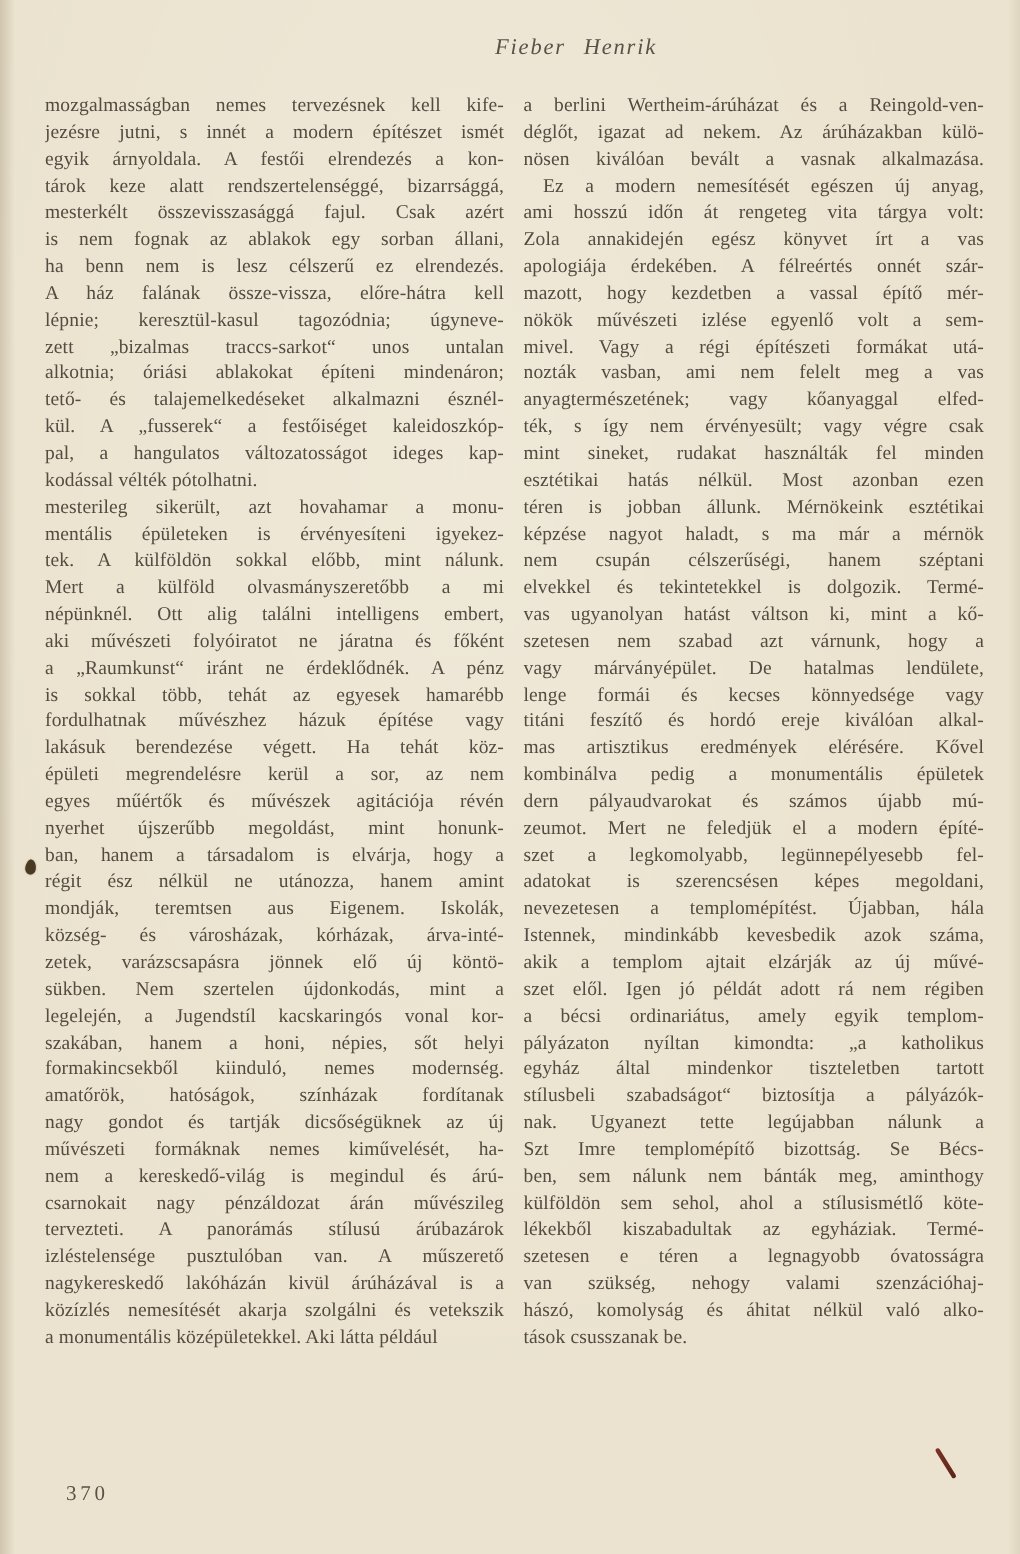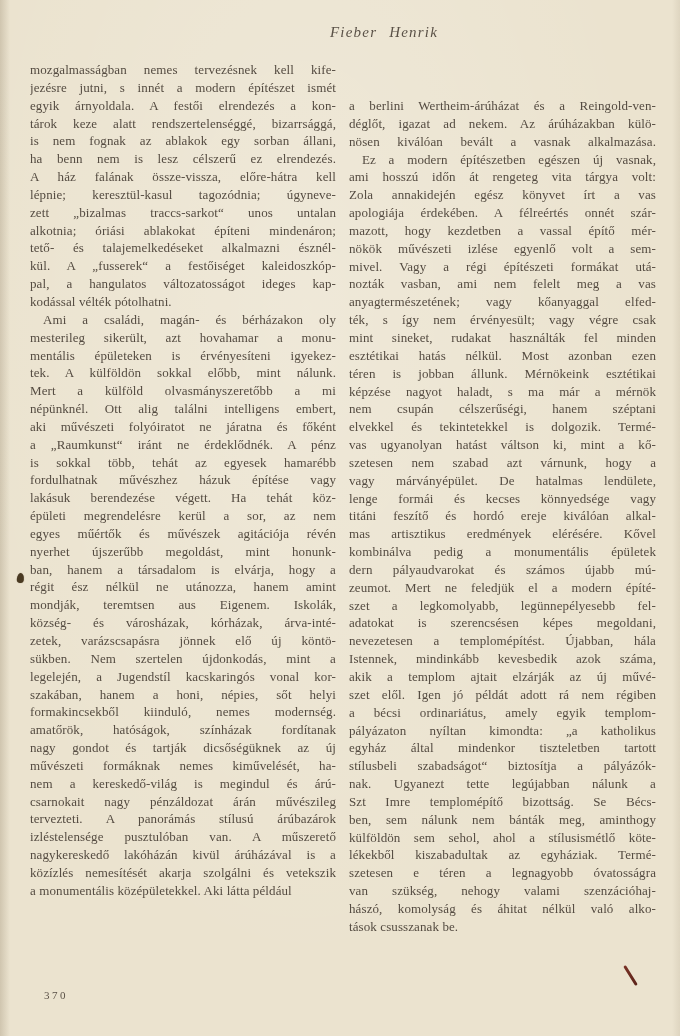--- a/index.html
+++ b/index.html
@@ -29,32 +29,32 @@
   .columns{
     position:absolute;top:61px;left:30px;width:630px;
     display:flex;gap:13px;
   }
   .column{
     width:306px;
     font-size:13px;
     line-height:17.85px;
     overflow:hidden;
   }
-  .column.right{width:307px;margin-top:36px;}
+  .column.right{width:307px;}
   .line{
     text-align:justify;
     text-align-last:justify;
     white-space:normal;
     letter-spacing:0.1px;
   }
   .line.no-just{text-align-last:left;}
   .line.indent{text-indent:13px;}
   .page-number{
     position:absolute;left:44px;top:989px;
-    font-size:11px;
+    font-size:14px;
     letter-spacing:2.5px;
     color:#5a5147;
   }
   .ink-blot{
     position:absolute;left:17px;top:573px;
     width:7px;height:10px;
     background:#4a3a22;
     border-radius:45% 55% 50% 50% / 62% 62% 38% 38%;
     transform:rotate(8deg);
     box-shadow:0 0 1px rgba(74,58,34,0.6);
@@ -73,31 +73,31 @@
 <div class="page">
 
   <div class="running-head">Fieber Henrik</div>
 
   <div class="columns">
     <div class="column left">
         <div class="line">mozgalmasságban nemes tervezésnek kell kife-</div>
         <div class="line">jezésre jutni, s innét a modern építészet ismét</div>
         <div class="line">egyik árnyoldala. A festői elrendezés a kon-</div>
         <div class="line">tárok keze alatt rendszertelenséggé, bizarrsággá,</div>
+        <div class="line">mesterkélt összevisszasággá fajul. Csak azért</div>
         <div class="line">is nem fognak az ablakok egy sorban állani,</div>
         <div class="line">ha benn nem is lesz célszerű ez elrendezés.</div>
         <div class="line">A ház falának össze-vissza, előre-hátra kell</div>
         <div class="line">lépnie; keresztül-kasul tagozódnia; úgyneve-</div>
         <div class="line">zett „bizalmas traccs-sarkot“ unos untalan</div>
         <div class="line">alkotnia; óriási ablakokat építeni mindenáron;</div>
         <div class="line">tető- és talajemelkedéseket alkalmazni észnél-</div>
         <div class="line">kül. A „fusserek“ a festőiséget kaleidoszkóp-</div>
         <div class="line">pal, a hangulatos változatosságot ideges kap-</div>
         <div class="line no-just">kodással vélték pótolhatni.</div>
-        <div class="line indent">Ami a családi, magán- és bérházakon oly</div>
         <div class="line">mesterileg sikerült, azt hovahamar a monu-</div>
         <div class="line">mentális épületeken is érvényesíteni igyekez-</div>
         <div class="line">tek. A külföldön sokkal előbb, mint nálunk.</div>
         <div class="line">Mert a külföld olvasmányszeretőbb a mi</div>
         <div class="line">népünknél. Ott alig találni intelligens embert,</div>
         <div class="line">aki művészeti folyóiratot ne járatna és főként</div>
         <div class="line">a „Raumkunst“ iránt ne érdeklődnék. A pénz</div>
         <div class="line">is sokkal több, tehát az egyesek hamarébb</div>
         <div class="line">fordulhatnak művészhez házuk építése vagy</div>
         <div class="line">lakásuk berendezése végett. Ha tehát köz-</div>
@@ -121,21 +121,21 @@
         <div class="line">tervezteti. A panorámás stílusú árúbazárok</div>
         <div class="line">izléstelensége pusztulóban van. A műszerető</div>
         <div class="line">nagykereskedő lakóházán kivül árúházával is a</div>
         <div class="line">közízlés nemesítését akarja szolgálni és vetekszik</div>
         <div class="line no-just">a monumentális középületekkel. Aki látta például</div>
       </div>
     <div class="column right">
         <div class="line">a berlini Wertheim-árúházat és a Reingold-ven-</div>
         <div class="line">déglőt, igazat ad nekem. Az árúházakban külö-</div>
         <div class="line">nösen kiválóan bevált a vasnak alkalmazása.</div>
-        <div class="line indent">Ez a modern építészetben egészen új vasnak,</div>
+        <div class="line indent">Ez a modern nemesítését egészen új anyag,</div>
         <div class="line">ami hosszú időn át rengeteg vita tárgya volt:</div>
         <div class="line">Zola annakidején egész könyvet írt a vas</div>
         <div class="line">apologiája érdekében. A félreértés onnét szár-</div>
         <div class="line">mazott, hogy kezdetben a vassal építő mér-</div>
         <div class="line">nökök művészeti izlése egyenlő volt a sem-</div>
         <div class="line">mivel. Vagy a régi építészeti formákat utá-</div>
         <div class="line">nozták vasban, ami nem felelt meg a vas</div>
         <div class="line">anyagtermészetének; vagy kőanyaggal elfed-</div>
         <div class="line">ték, s így nem érvényesült; vagy végre csak</div>
         <div class="line">mint sineket, rudakat használták fel minden</div>

